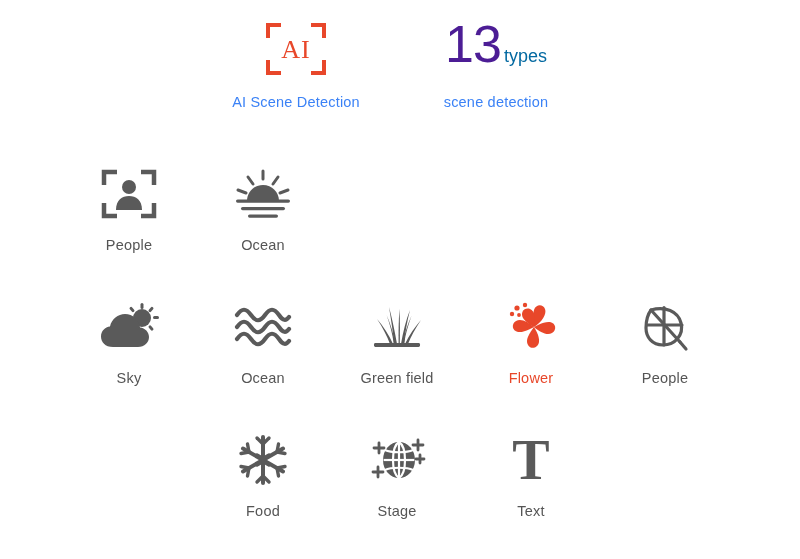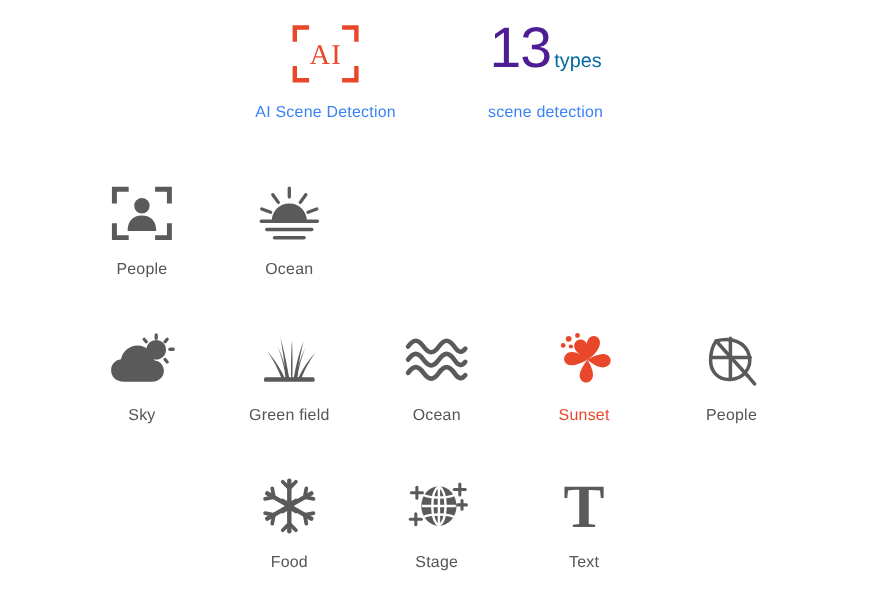--- a/index.html
+++ b/index.html
@@ -206,68 +206,68 @@
 
             <path d="M14 46 C6 46 2 41 2 35.5 C2 30 6 26 11 25.5 C12.5 18 19 13 26 13 C34 13 40 19 41 26.5 C46 27 50 31 50 36 C50 41.5 45.5 46 39 46 Z"></path>
           </g>
         </svg>
       </div>
       <div class="cell-label">Sky</div>
     </div>
 
     <div class="grid-cell">
       <div class="cell-icon">
+        <svg width="58" height="44" viewBox="0 0 58 44" aria-hidden="true">
+          <g fill="none" stroke="#5A5A5A" stroke-width="4.2" stroke-linecap="round" stroke-linejoin="round">
+            <path d="M3 10 C8 3 12 3 17 10 C22 17 26 17 31 10 C36 3 40 3 45 10 C49 16 52 16 55 12"></path>
+            <path d="M3 22 C8 15 12 15 17 22 C22 29 26 29 31 22 C36 15 40 15 45 22 C49 28 52 28 55 24"></path>
+            <path d="M3 34 C8 27 12 27 17 34 C22 41 26 41 31 34 C36 27 40 27 45 34 C49 40 52 40 55 36"></path>
+          </g>
+        </svg>
+      </div>
+      <div class="cell-label">Ocean</div>
+    </div>
+
+    <div class="grid-cell">
+      <div class="cell-icon">
         <svg width="58" height="50" viewBox="0 0 58 50" aria-hidden="true">
           <g fill="#5A5A5A">
             <path d="M29 42 C27 30 24 16 21 5 C23 17 25 30 26 42 Z"></path>
             <path d="M33 42 C35 30 38 18 42 8 C39 20 37 31 36 42 Z"></path>
             <path d="M25 42 C21 33 15 24 9 17 C15 26 19 34 22 42 Z"></path>
             <path d="M37 42 C41 33 47 25 53 18 C47 27 43 34 40 42 Z"></path>
             <path d="M30.6 42 C30.4 30 30.6 18 31.5 7 C32 19 32 31 31.8 42 Z"></path>
             <path d="M27.4 42 C25.6 32 22.6 22 18.6 13 C22 23 24.6 32 25.8 42 Z"></path>
             <path d="M34.6 42 C36.4 32 39.4 23 43.4 14 C40 24 37.4 32 36.2 42 Z"></path>
             <rect x="6" y="41" width="46" height="4" rx="1.4"></rect>
           </g>
         </svg>
       </div>
       <div class="cell-label">Green field</div>
     </div>
 
-    <div class="grid-cell">
-      <div class="cell-icon">
-        <svg width="58" height="44" viewBox="0 0 58 44" aria-hidden="true">
-          <g fill="none" stroke="#5A5A5A" stroke-width="4.2" stroke-linecap="round" stroke-linejoin="round">
-            <path d="M3 10 C8 3 12 3 17 10 C22 17 26 17 31 10 C36 3 40 3 45 10 C49 16 52 16 55 12"></path>
-            <path d="M3 22 C8 15 12 15 17 22 C22 29 26 29 31 22 C36 15 40 15 45 22 C49 28 52 28 55 24"></path>
-            <path d="M3 34 C8 27 12 27 17 34 C22 41 26 41 31 34 C36 27 40 27 45 34 C49 40 52 40 55 36"></path>
-          </g>
-        </svg>
-      </div>
-      <div class="cell-label">Ocean</div>
-    </div>
-
     <div class="grid-cell active">
       <div class="cell-icon">
         <svg width="54" height="52" viewBox="0 0 54 52" aria-hidden="true">
           <g fill="#E8472A">
 
             <path d="M30 26 C30 26 28 14 30 9 C32 3 39 3 41 8 C43 13 38 21 30 26 Z"></path>
             <path d="M30 26 C30 26 40 20 46 21 C52 22 53 29 48 32 C43 35 36 31 30 26 Z"></path>
             <path d="M30 26 C30 26 36 35 35 41 C34 47 27 49 24 44 C21 39 25 33 30 26 Z"></path>
             <path d="M30 26 C30 26 20 32 14 31 C8 30 7 23 12 20 C17 17 24 21 30 26 Z"></path>
             <path d="M30 26 C30 26 22 22 19 17 C16 12 20 6 26 8 C31 10 32 18 30 26 Z"></path>
 
             <circle cx="13" cy="7" r="2.6"></circle>
             <circle cx="21" cy="4" r="2.2"></circle>
             <circle cx="8" cy="13" r="2.2"></circle>
             <circle cx="15" cy="14" r="1.9"></circle>
           </g>
         </svg>
       </div>
-      <div class="cell-label">Sunset</div>
+      <div class="cell-label">Flower</div>
     </div>
 
     <div class="grid-cell">
       <div class="cell-icon">
         <svg width="50" height="52" viewBox="0 0 50 52" aria-hidden="true">
           <g fill="none" stroke="#5A5A5A" stroke-width="3.2" stroke-linecap="round" stroke-linejoin="round">
             <path d="M11 9 C25 5 38 10 41 22 C44 34 35 44 23 44 C12 44 6 36 6 27 C6 19 8 13 11 9 Z"></path>
             <line x1="11" y1="9" x2="40" y2="41"></line>
             <line x1="24" y1="6.5" x2="24" y2="44"></line>
             <line x1="7" y1="24" x2="42" y2="24"></line>

